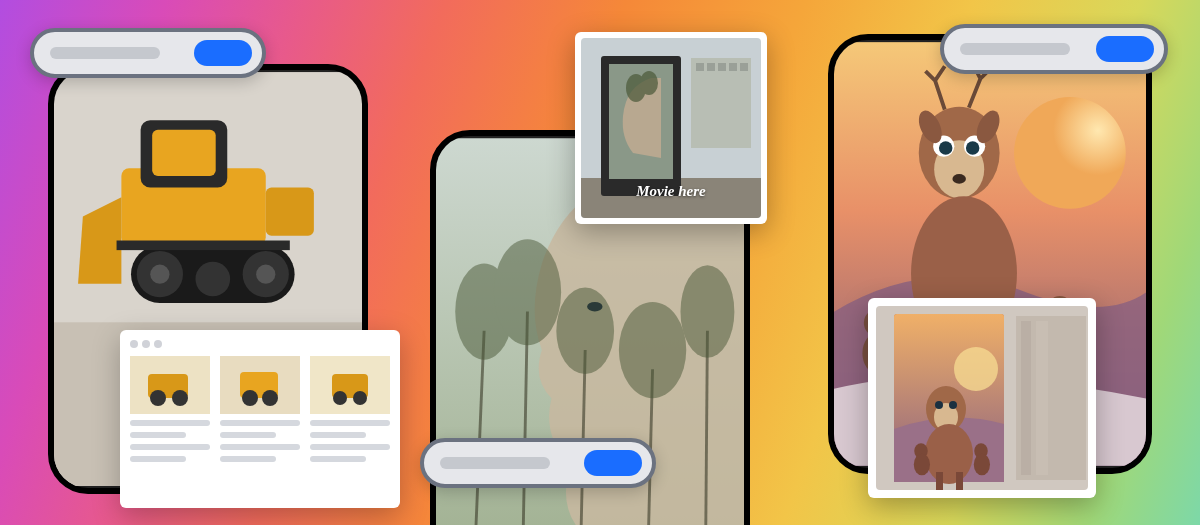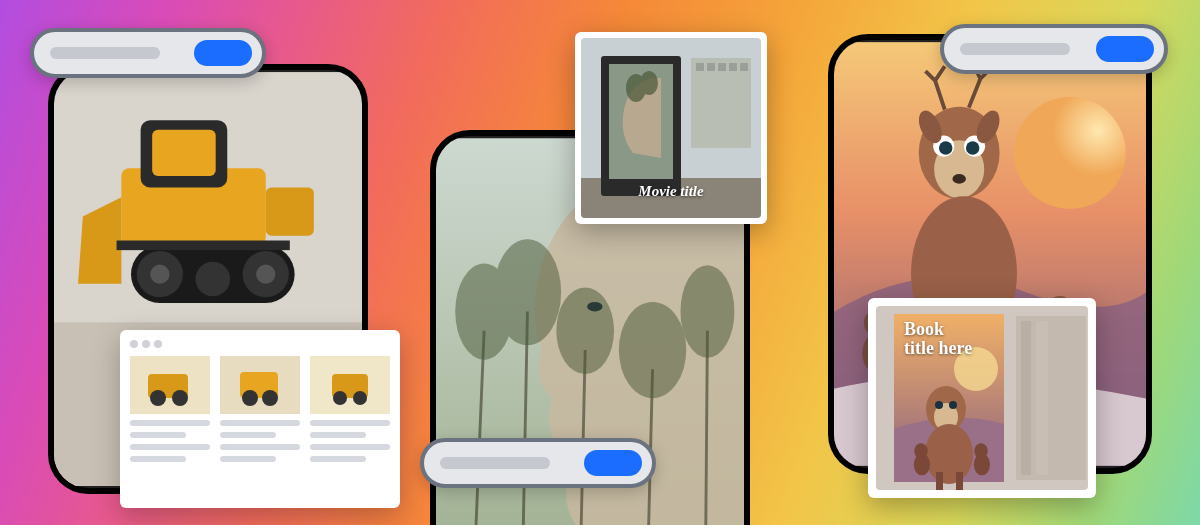--- a/index.html
+++ b/index.html
@@ -173,21 +173,21 @@
             <rect x="159" y="25" width="8" height="8" fill="#9aa098"></rect>
           </g>
         <rect x="20" y="18" width="80" height="140" rx="3" fill="#2a2a2a"></rect>
         <rect x="28" y="26" width="64" height="115" fill="#8a9888"></rect>
         <path d="M70 40 Q45 48 42 78 Q40 100 52 115 L80 120 L80 40 Z" fill="#b8a890"></path>
         <g fill="#4a5838" opacity="0.7">
             <ellipse cx="55" cy="50" rx="10" ry="14"></ellipse>
             <ellipse cx="68" cy="45" rx="9" ry="12"></ellipse>
           </g>
       </svg>
-      <div class="label">Movie title</div>
+      <div class="label">Movie here</div>
     </div>
   </div>
 
   <div class="phone right">
     <svg class="illus" viewBox="0 0 324 440">
       <defs>
         <radialGradient id="sun" cx="0.75" cy="0.3" r="0.4">
           <stop offset="0" stop-color="#ffe8b0"></stop>
             <stop offset="1" stop-color="#f0a858"></stop>
         </radialGradient>
@@ -261,24 +261,20 @@
               <ellipse cx="22" cy="50" rx="18" ry="24" fill="#7a4838"></ellipse>
             </g>
         </g>
         <defs>
             <linearGradient id="dsky2" x1="0" y1="0" x2="0" y2="1">
               <stop offset="0" stop-color="#f0b068"></stop>
               <stop offset="1" stop-color="#8a6080"></stop>
             </linearGradient>
           </defs>
       </svg>
-      <div class="title">
-        <span>Book</span><br>
-        <span>title here</span>
-      </div>
     </div>
   </div>
 
   <div class="pill left">
     <div class="bar a"></div>
     <div class="btn"></div>
   </div>
   <div class="pill mid">
     <div class="bar a"></div>
     <div class="btn"></div>

